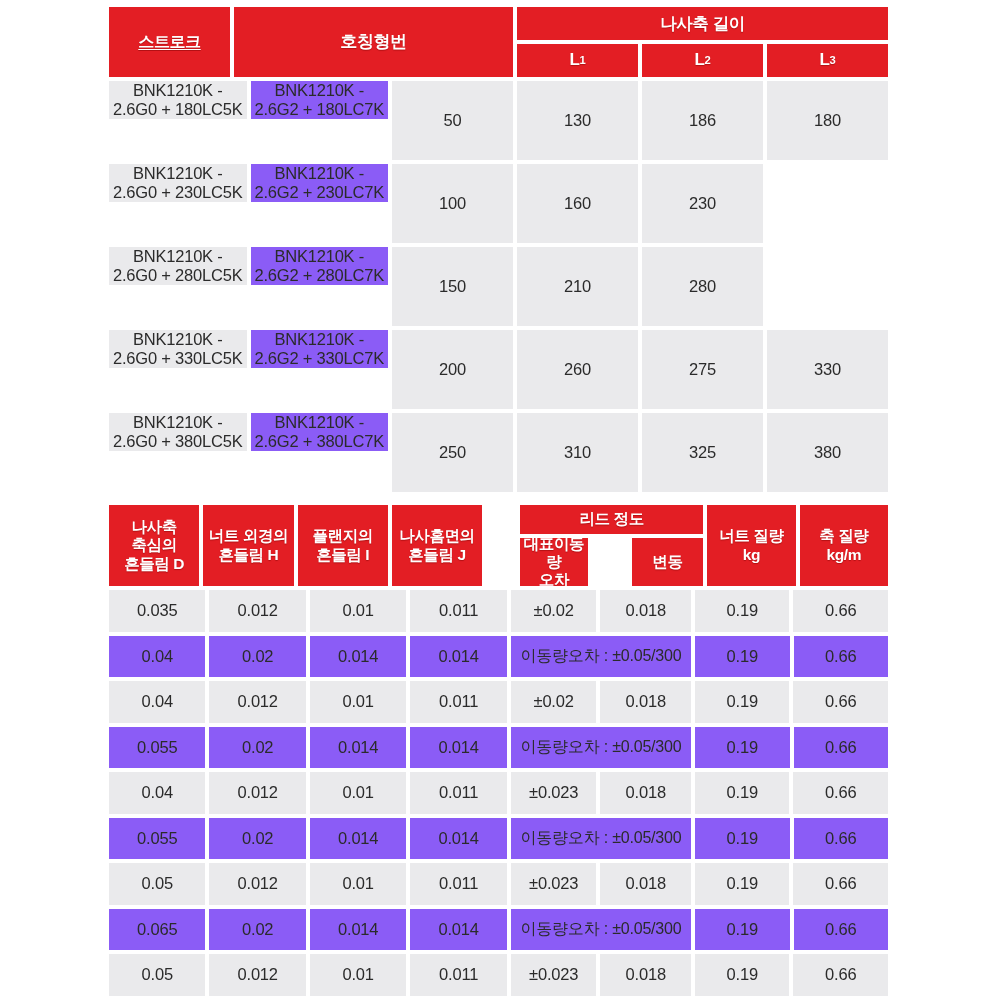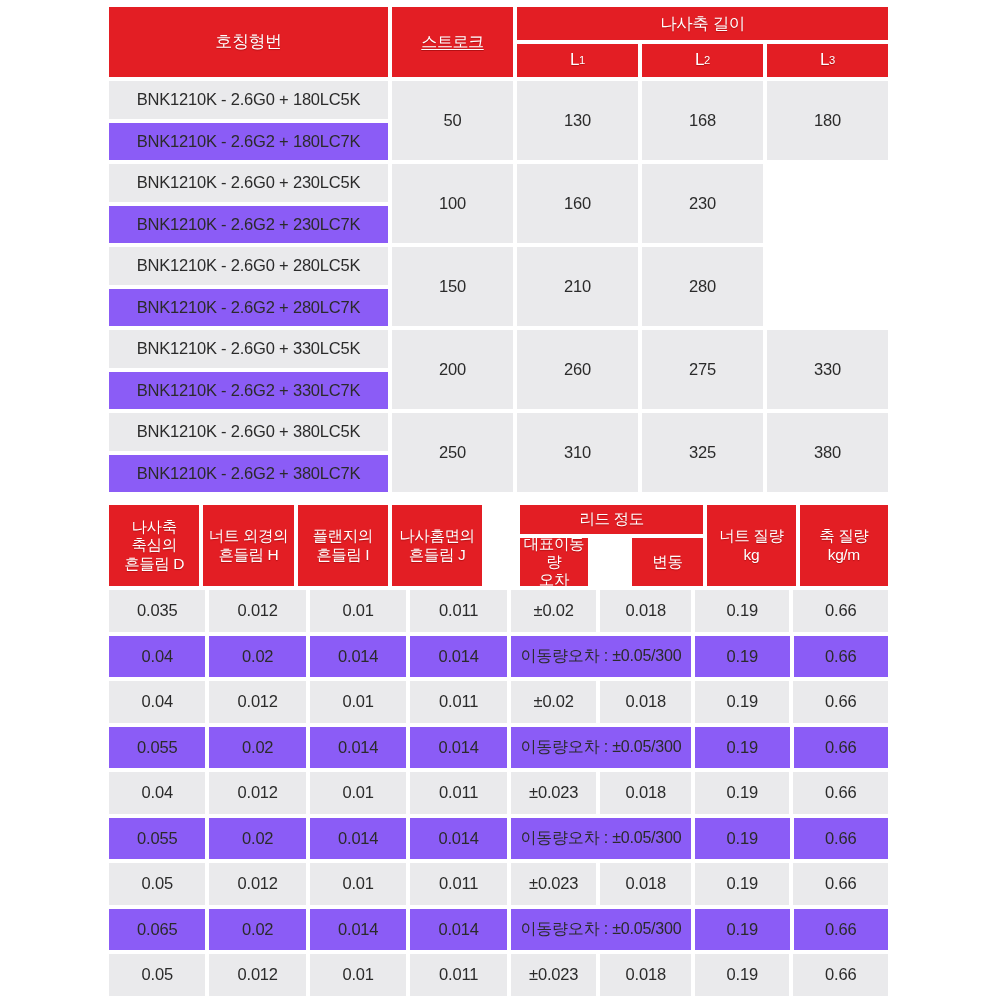--- a/index.html
+++ b/index.html
@@ -19,21 +19,21 @@
     display: flex; align-items: center; justify-content: center;
     text-align: center;
     border: 2px solid #ffffff;
     overflow: hidden;
   }
 
   
   .hd {
     background: #e31e24;
     color: #ffffff;
-    font-weight: normal;
+    font-weight: bold;
     letter-spacing: -0.4px;
     text-shadow: 0 1px 1px rgba(120,0,0,.45);
     line-height: 1.18;
   }
 
   
   .dt {
     color: #2b2b2b;
     font-size: 16.5px;
     letter-spacing: -0.2px;
@@ -53,21 +53,21 @@
   .t1-name-hd   { font-size: 17px; }
   .t1-stroke-hd { font-size: 16px; text-decoration: underline; text-underline-offset: 2px; }
   .t1-group-hd  { font-size: 16.5px; height: 37px; width: 375px; }
   .t1-sub-wrap  { display:flex; width: 375px; }
   .t1-sub       { height: 37px; font-size: 17px; }
 
   .t1-right-stack { display: flex; flex-direction: column; width: 375px; }
 
   
   .t1-group { display: flex; width: 100%; height: 83px; }
-  .t1-names { display: flex; flex-direction: column; width: 283px; }
+  .t1-names { display: flex; flex-direction: row; width: 283px; }
   .t1-name-cell { height: 41.5px; font-size: 16.5px; }
 
   sub { font-size: 0.66em; vertical-align: -0.25em; }
 
   
   #table2 { top: 503px; }
 
   .t2-c0 { width: 102px; }
   .t2-c1 { width: 102px; }
   .t2-c2 { width: 102px; }
@@ -90,23 +90,23 @@
   .t2-merged { font-size: 16px; }
 </style>
 </head>
 <body>
 
 <div class="page">
 
   <div class="tbl" id="table1">
 
     <div class="trow t1-head">
+      <div class="cell hd t1-col-stroke t1-stroke-hd">스트로크</div>
+
       <div class="cell hd t1-col-name t1-name-hd">호칭형번</div>
-
-      <div class="cell hd t1-col-stroke t1-stroke-hd">스트로크</div>
 
       <div class="t1-right-stack">
         <div class="cell hd t1-group-hd">나사축 길이</div>
         <div class="t1-sub-wrap">
           <div class="cell hd t1-col-L t1-sub">
             <span>L</span>
               <sub>1</sub>
           </div>
           <div class="cell hd t1-col-L t1-sub">
             <span>L</span>
@@ -120,21 +120,21 @@
       </div>
     </div>
 
     <div class="t1-group">
       <div class="t1-names">
         <div class="cell dt t1-name-cell">BNK1210K - 2.6G0 + 180LC5K</div>
         <div class="cell dt alt t1-name-cell">BNK1210K - 2.6G2 + 180LC7K</div>
       </div>
       <div class="cell dt t1-col-stroke">50</div>
       <div class="cell dt t1-col-L">130</div>
-      <div class="cell dt t1-col-L">168</div>
+      <div class="cell dt t1-col-L">186</div>
       <div class="cell dt t1-col-L">180</div>
     </div>
 
     <div class="t1-group">
       <div class="t1-names">
         <div class="cell dt t1-name-cell">BNK1210K - 2.6G0 + 230LC5K</div>
         <div class="cell dt alt t1-name-cell">BNK1210K - 2.6G2 + 230LC7K</div>
       </div>
       <div class="cell dt t1-col-stroke">100</div>
       <div class="cell dt t1-col-L">160</div>

